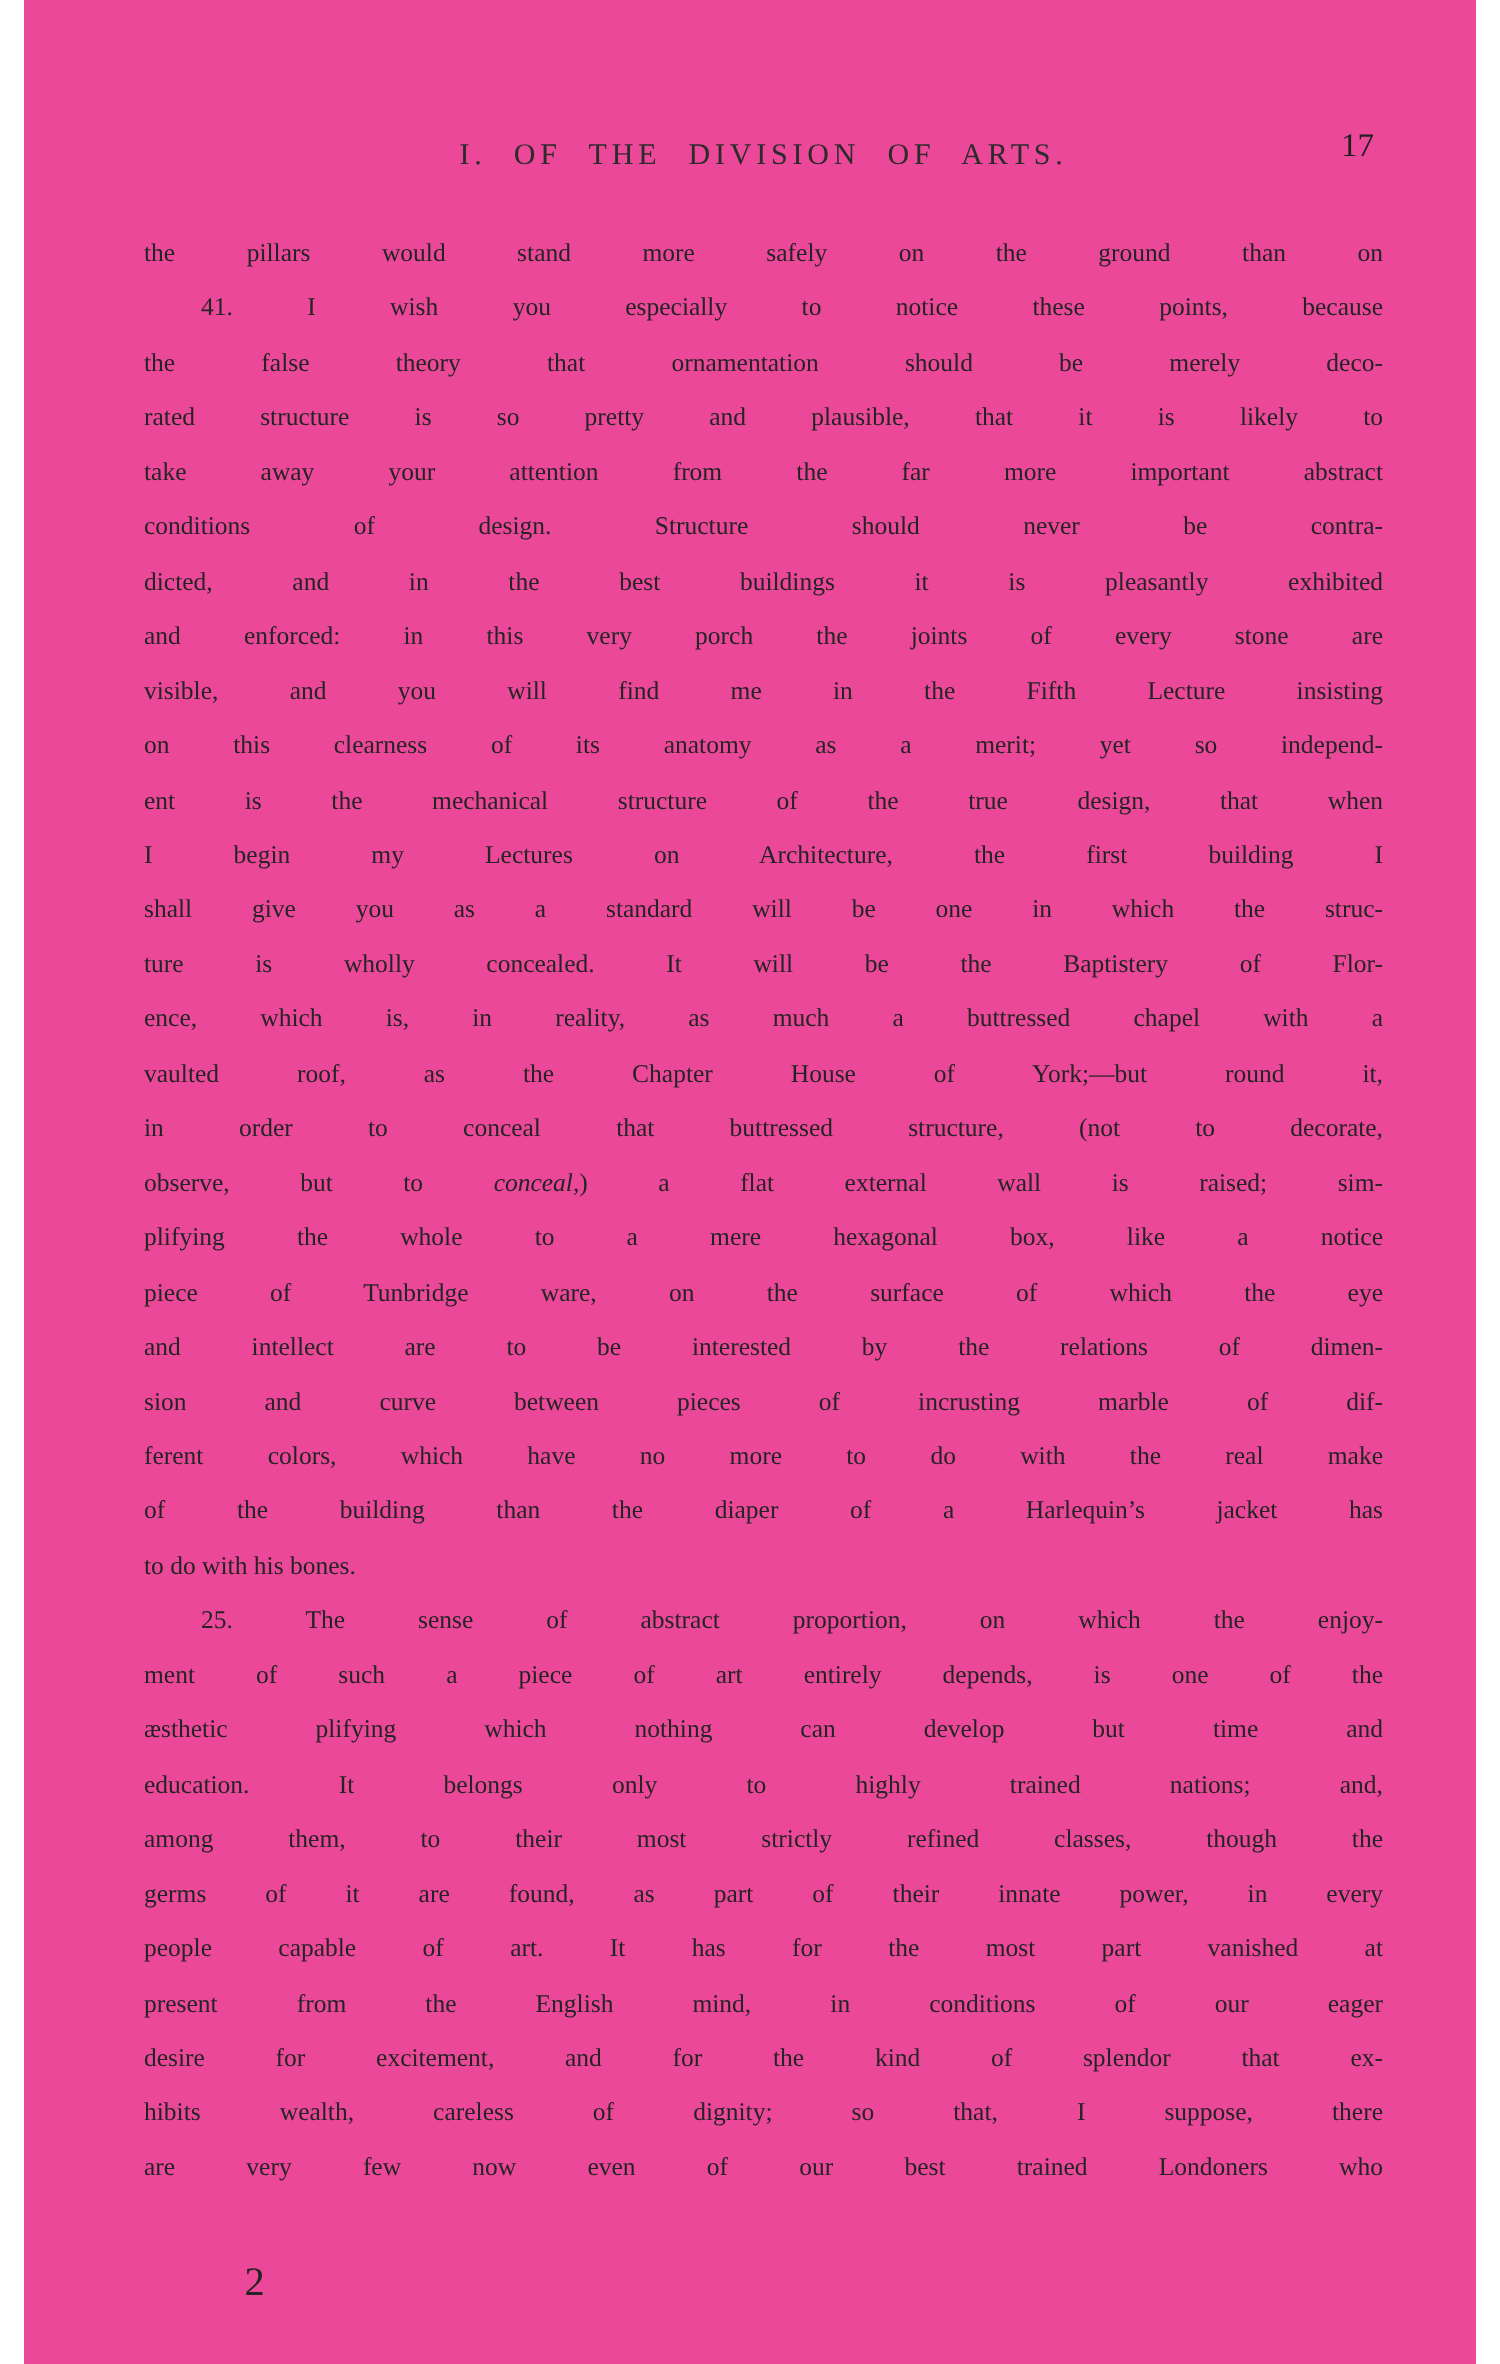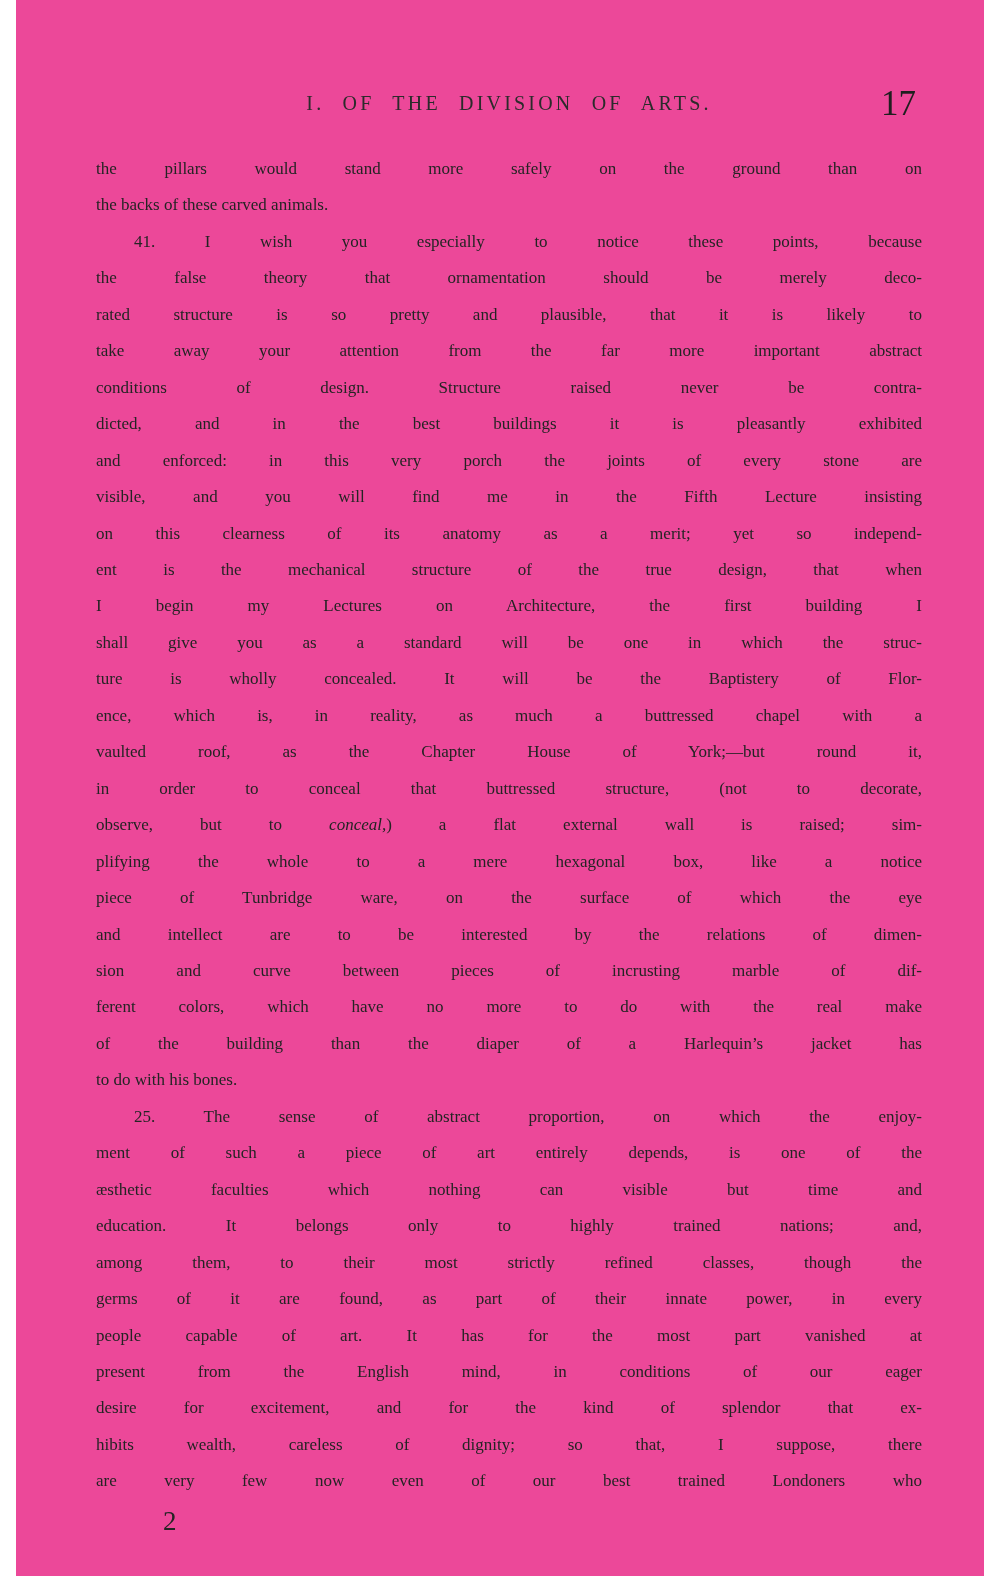--- a/index.html
+++ b/index.html
@@ -35,21 +35,21 @@
     text-align: center;
     font-size: 20px;
     letter-spacing: 3.2px;
     word-spacing: 10px;
     color: #2b2b2b;
   }
   .page-number {
     position: absolute;
     right: 6px;
     top: 0;
-    font-size: 35px;
+    font-size: 22px;
     color: #1f1f1f;
   }
   
   .body-text {
     position: absolute;
     top: 151px;
     left: 80px;
     width: 826px;
     font-size: 17px;
     color: #242424;
@@ -87,28 +87,27 @@
 <div class="page">
 
   <div class="header">
     <div class="running-title">I. OF THE DIVISION OF ARTS.</div>
     <div class="page-number">17</div>
   </div>
 
   <div class="body-text">
       <div class="paragraph">
         <div class="line">the pillars would stand more safely on the ground than on</div>
-        <div class="line last-short">the backs of these carved animals.</div>
       </div>
       <div class="paragraph">
         <div class="line first-indent">41. I wish you especially to notice these points, because</div>
         <div class="line">the false theory that ornamentation should be merely deco-</div>
         <div class="line">rated structure is so pretty and plausible, that it is likely to</div>
         <div class="line">take away your attention from the far more important abstract</div>
-        <div class="line">conditions of design.  Structure raised never be contra-</div>
+        <div class="line">conditions of design.  Structure should never be contra-</div>
         <div class="line">dicted, and in the best buildings it is pleasantly exhibited</div>
         <div class="line">and enforced: in this very porch the joints of every stone are</div>
         <div class="line">visible, and you will find me in the Fifth Lecture insisting</div>
         <div class="line">on this clearness of its anatomy as a merit; yet so independ-</div>
         <div class="line">ent is the mechanical structure of the true design, that when</div>
         <div class="line">I begin my Lectures on Architecture, the first building I</div>
         <div class="line">shall give you as a standard will be one in which the struc-</div>
         <div class="line">ture is wholly concealed.  It will be the Baptistery of Flor-</div>
         <div class="line">ence, which is, in reality, as much a buttressed chapel with a</div>
         <div class="line">vaulted roof, as the Chapter House of York;—but round it,</div>
@@ -118,21 +117,21 @@
         <div class="line">piece of Tunbridge ware, on the surface of which the eye</div>
         <div class="line">and intellect are to be interested by the relations of dimen-</div>
         <div class="line">sion and curve between pieces of incrusting marble of dif-</div>
         <div class="line">ferent colors, which have no more to do with the real make</div>
         <div class="line">of the building than the diaper of a Harlequin’s jacket has</div>
         <div class="line last-short">to do with his bones.</div>
       </div>
       <div class="paragraph">
         <div class="line first-indent">25. The sense of abstract proportion, on which the enjoy-</div>
         <div class="line">ment of such a piece of art entirely depends, is one of the</div>
-        <div class="line">æsthetic faculties which nothing can visible but time and</div>
+        <div class="line">æsthetic plifying which nothing can develop but time and</div>
         <div class="line">education.  It belongs only to highly trained nations; and,</div>
         <div class="line">among them, to their most strictly refined classes, though the</div>
         <div class="line">germs of it are found, as part of their innate power, in every</div>
         <div class="line">people capable of art.  It has for the most part vanished at</div>
         <div class="line">present from the English mind, in conditions of our eager</div>
         <div class="line">desire for excitement, and for the kind of splendor that ex-</div>
         <div class="line">hibits wealth, careless of dignity; so that, I suppose, there</div>
         <div class="line">are very few now even of our best trained Londoners who</div>
       </div>
     </div>

